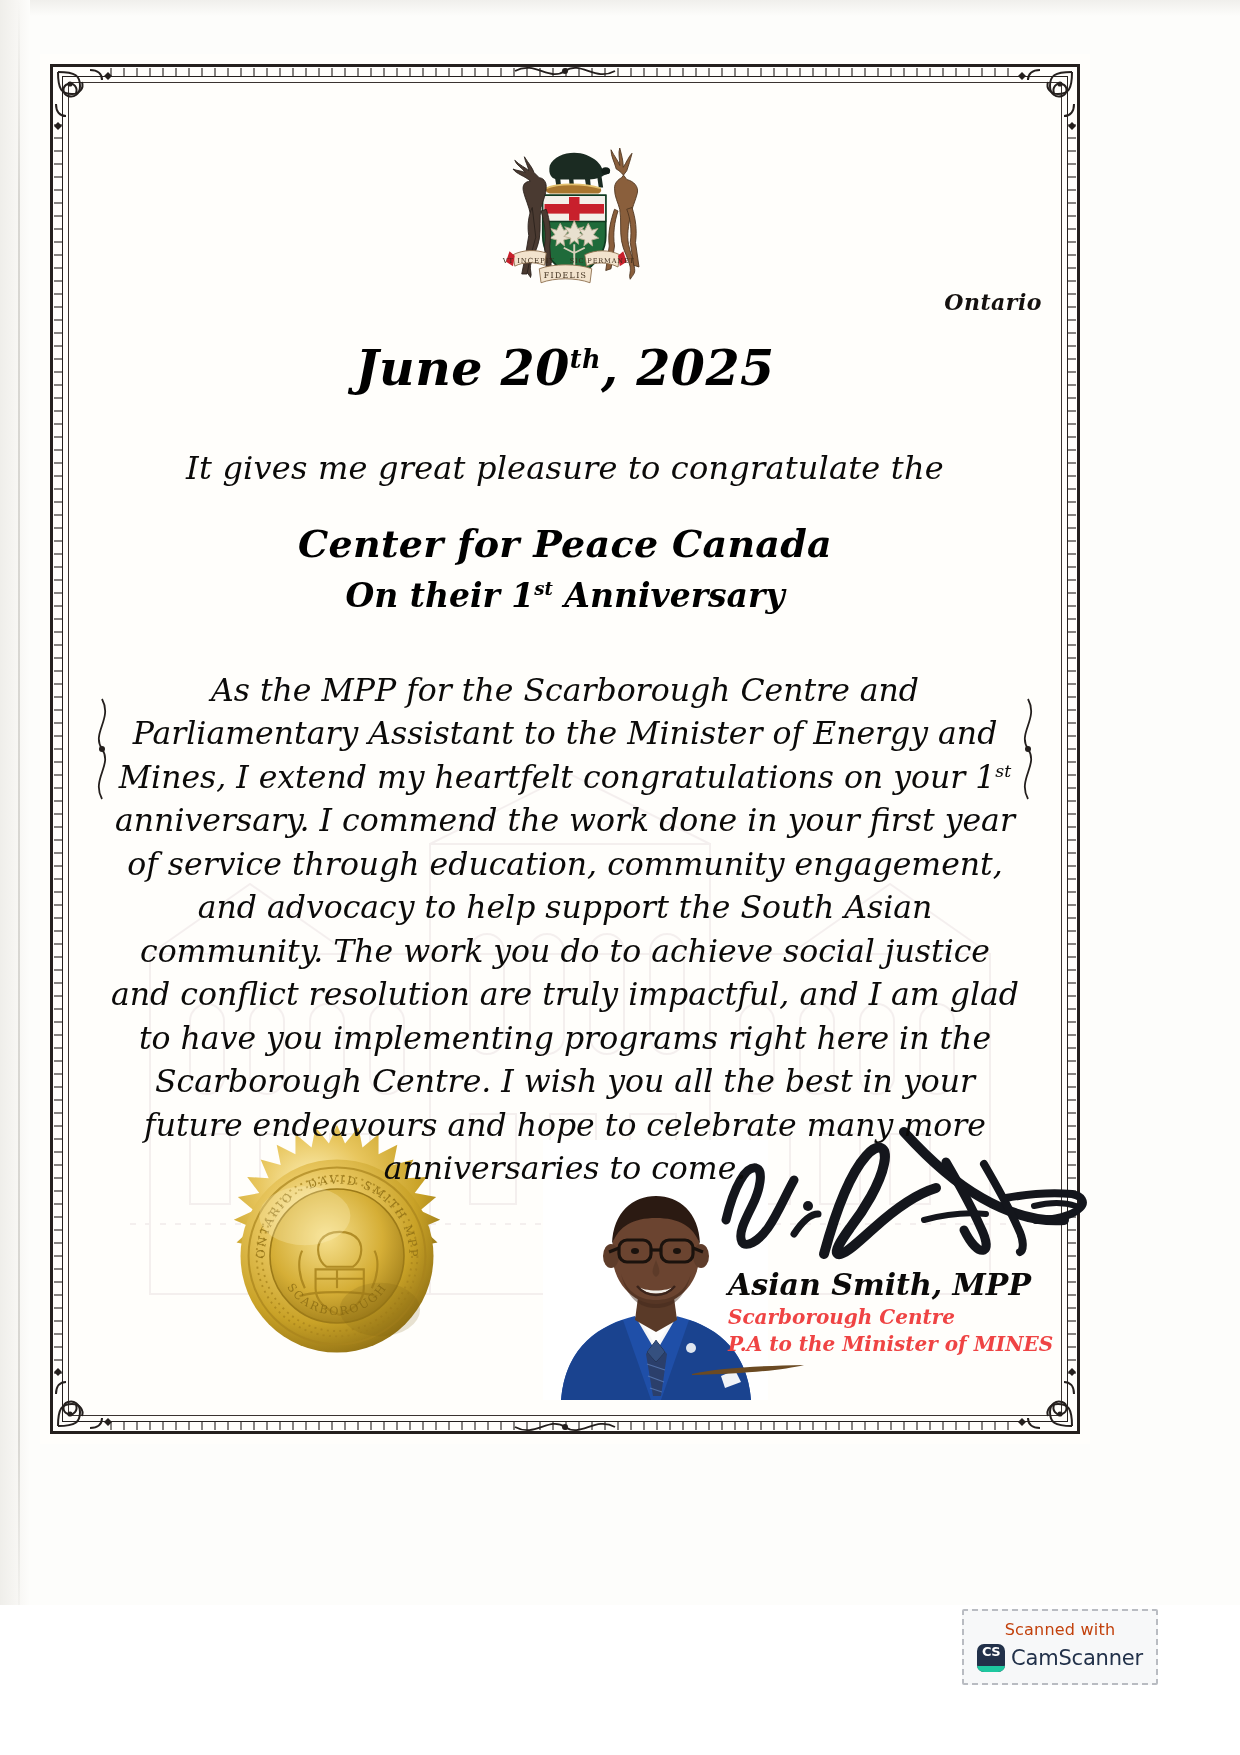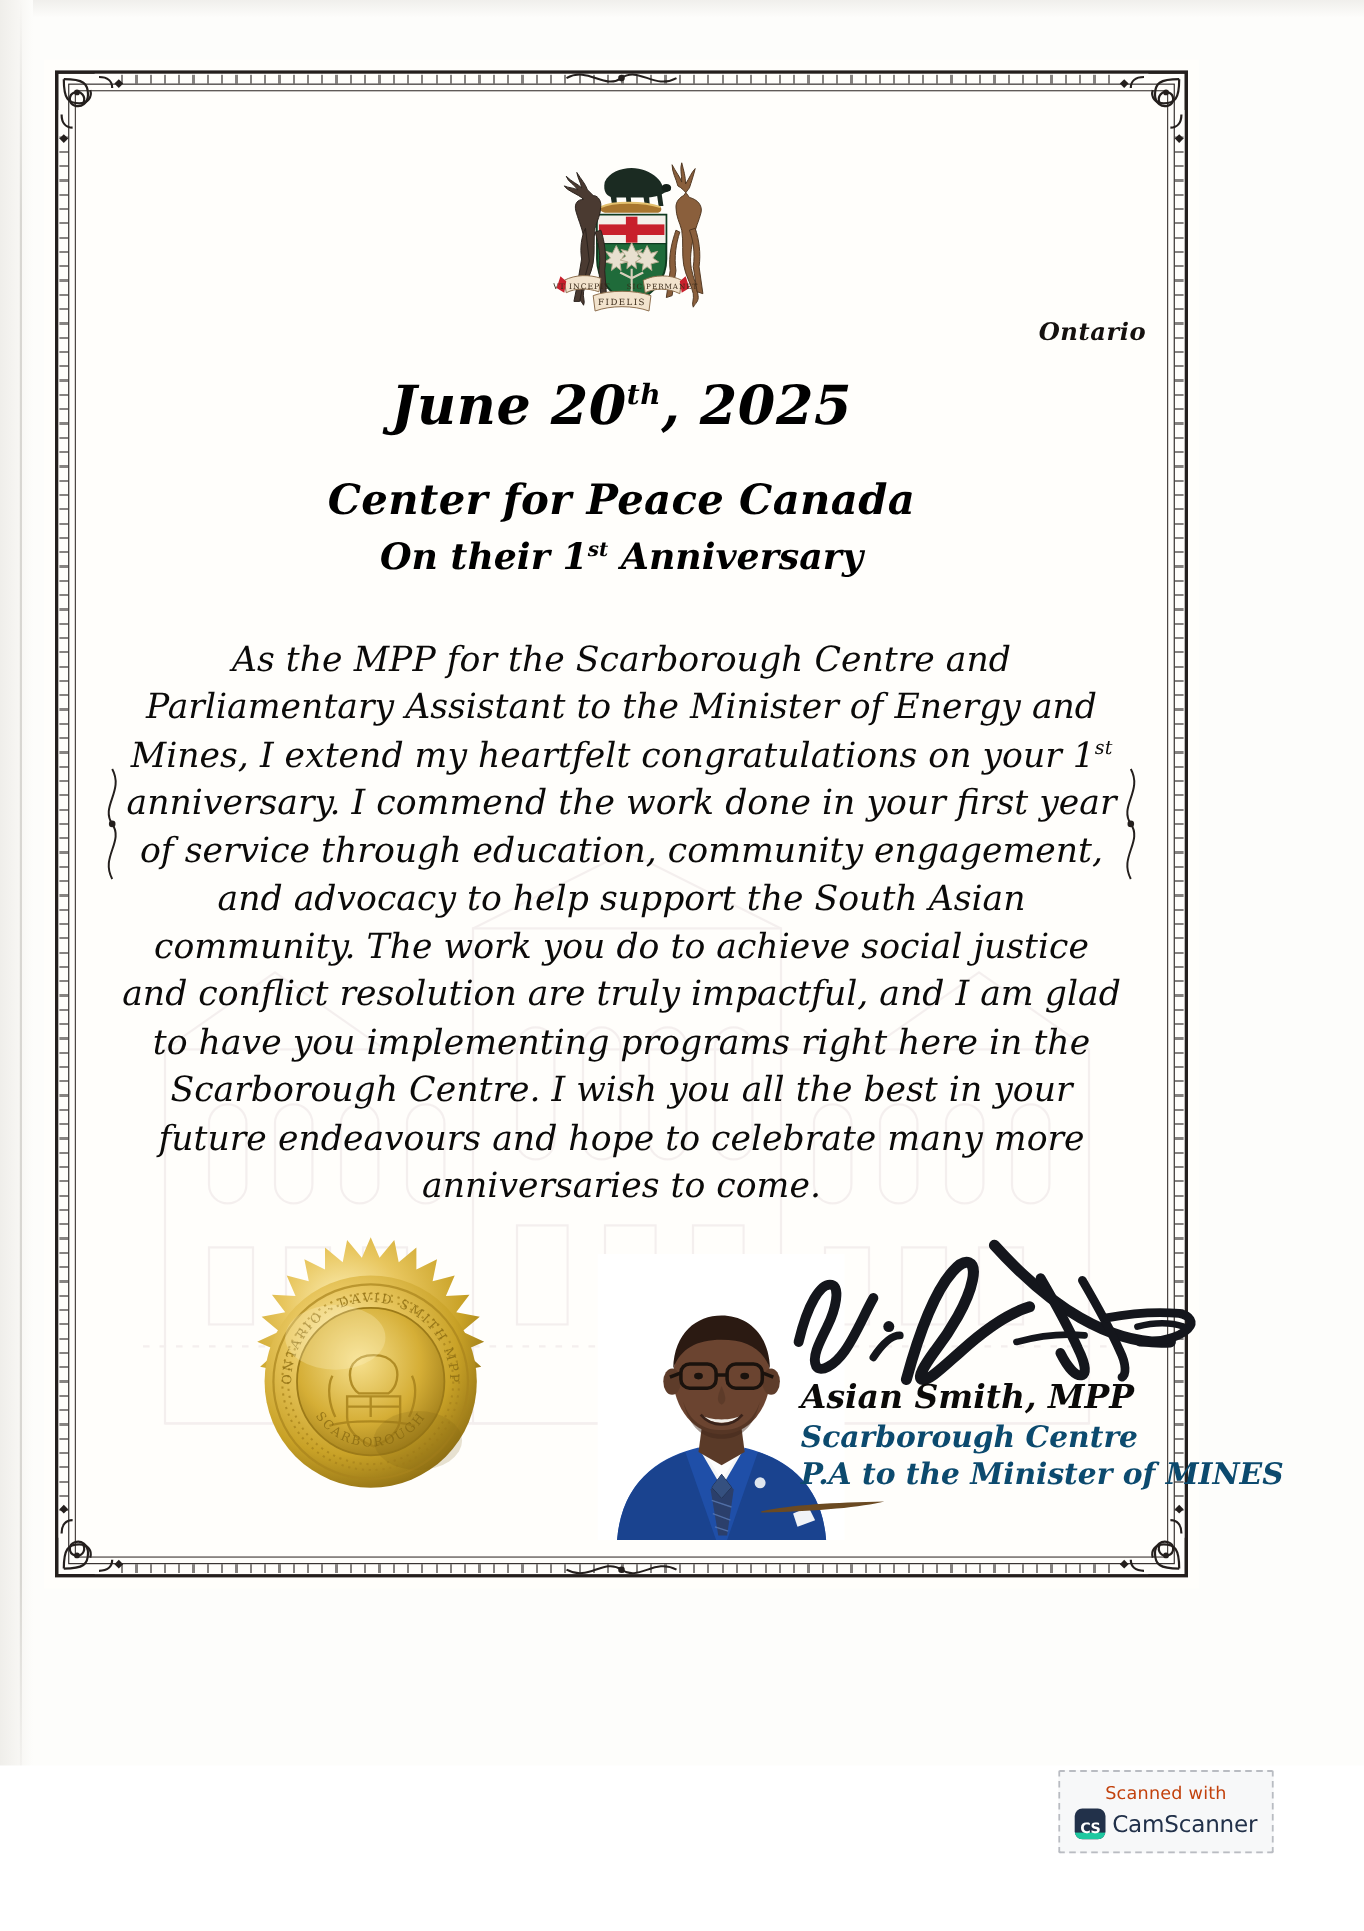--- a/index.html
+++ b/index.html
@@ -263,22 +263,22 @@
     font-style: italic;
     font-weight: bold;
     font-size: 30px;
     color: #0b0a09;
     white-space: nowrap;
   }
   .sign-role {
     font-family: "DejaVu Serif", serif;
     font-style: italic;
     font-weight: bold;
-    font-size: 27px;
-    color: #0c4a6e;
+    font-size: 20px;
+    color: #ef4444;
     margin-top: 3px;
     white-space: nowrap;
   }
   .sign-pen {
     position: absolute;
     left: 600px;
     bottom: 22px;
     width: 120px;
     height: 16px;
   }
@@ -313,21 +313,21 @@
     gap: 6px;
   }
   .cs-logo {
     width: 28px;
     height: 28px;
     border-radius: 7px;
     background: #22314a;
     position: relative;
     overflow: hidden;
     display: flex;
-    align-items: flex-end;
+    align-items: flex-start;
     justify-content: center;
   }
   .cs-logo::after {
     content: "";
     position: absolute;
     left: 0; right: 0; bottom: 0;
     height: 6px;
     background: #1ec8a0;
   }
   .cs-logo span {
@@ -526,20 +526,21 @@
           <text x="142" y="163" font-family="'DejaVu Serif',serif" font-size="7.5" fill="#3a2a18" text-anchor="middle" letter-spacing="1">SIC PERMANET</text>
           <text x="100" y="180" font-family="'DejaVu Serif',serif" font-size="9" fill="#3a2a18" text-anchor="middle" letter-spacing="1.5">FIDELIS</text>
         </g>
       </svg>
     </div>
 
     <div class="ontario-word">Ontario</div>
 
     <div class="date-line"><span>June 20</span><sup>th</sup><span>, 2025</span></div>
 
+    <div class="salutation">It gives me great pleasure to congratulate the</div>
 
     <div class="org-name">Center for Peace Canada</div>
 
     <div class="anniversary"><span>On their </span><span>1</span><sup>st</sup><span> Anniversary</span></div>
 
     <div class="body-copy"><span>As the MPP for the Scarborough Centre and Parliamentary Assistant to the Minister of Energy and Mines, I extend my heartfelt congratulations on your </span><span>1</span><sup>st</sup><span> anniversary. I commend the work done in your first year of service through education, community engagement, and advocacy to help support the South Asian community. The work you do to achieve social justice and conflict resolution are truly impactful, and I am glad to have you implementing programs right here in the Scarborough Centre. I wish you all the best in your future endeavours and hope to celebrate many more anniversaries to come.</span></div>
 
     <div class="sign-zone">
 
       <div class="gold-seal">

